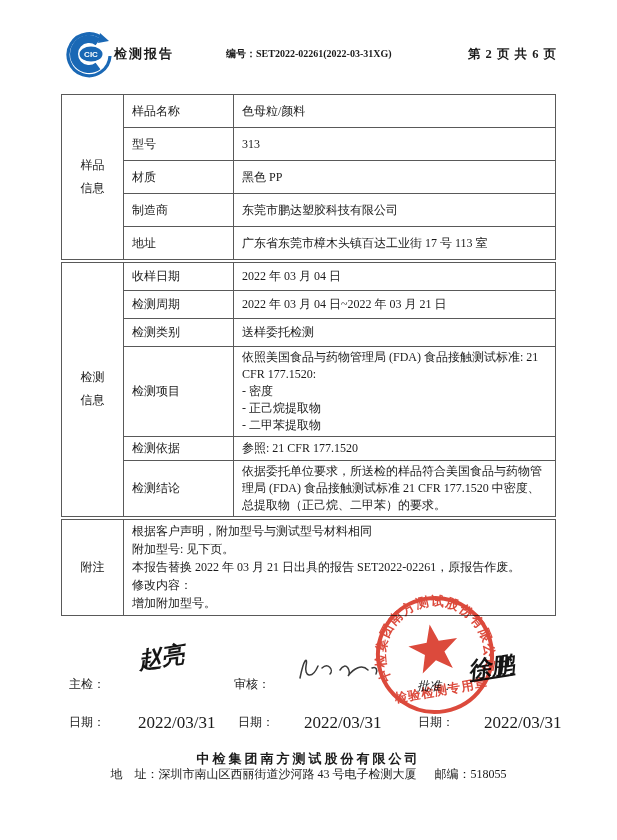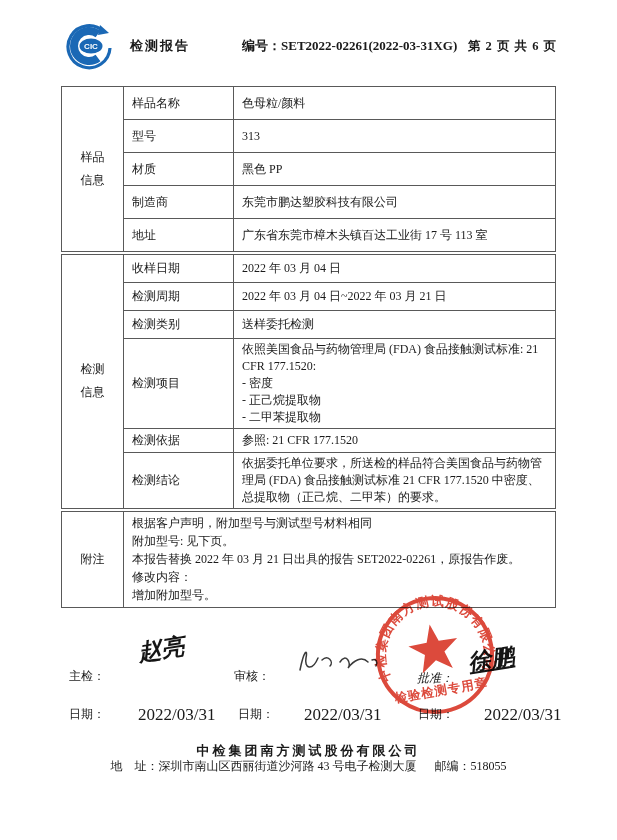--- a/index.html
+++ b/index.html
@@ -1,23 +1,23 @@
 <!DOCTYPE html>
 <html><head>
 <meta charset="utf-8">
 <style>
   html,body{margin:0;padding:0;}
   body{
     width:617px;height:840px;background:#ffffff;position:relative;overflow:hidden;
     font-family:"Liberation Serif","DejaVu Serif",serif;color:#1a1a1a;
   }
   
-  .hdr{display:flex;align-items:center;padding:20px 60px 0 64px;height:52px;}
-  .hdr-title{font-weight:bold;font-size:13px;margin-left:16px;letter-spacing:2px;white-space:nowrap;}
-  .hdr-no{font-weight:bold;font-size:13px;margin-left:52px;white-space:nowrap;}
+  .hdr{display:flex;align-items:center;padding:28px 60px 0 64px;height:52px;}
+  .hdr-title{font-weight:bold;font-size:13px;letter-spacing:2px;white-space:nowrap;}
+  .hdr-no{font-weight:bold;font-size:10px;margin-left:52px;white-space:nowrap;}
   .hdr-page{font-weight:bold;font-size:12.5px;margin-left:auto;letter-spacing:1px;white-space:nowrap;}
   
   .tables{width:495px;margin:14px auto 0;}
   table.sec{border-collapse:collapse;width:495px;table-layout:fixed;margin-top:2px;}
   table.sec td{border:1px solid #595959;font-size:12px;padding:2px 8px;vertical-align:middle;}
   td.group{width:45px;text-align:center;white-space:pre-line;line-height:1.9;padding:2px 3px;}
   td.lbl{width:93px;padding-left:10px;}
   td.val{padding-left:11px;}
   .s1 td{height:33px;}
   .s2 td{height:28px;}

